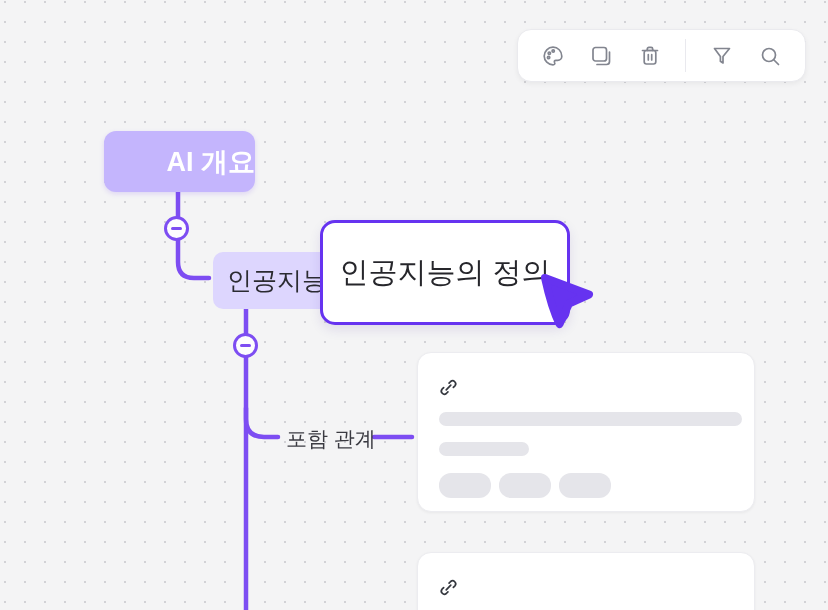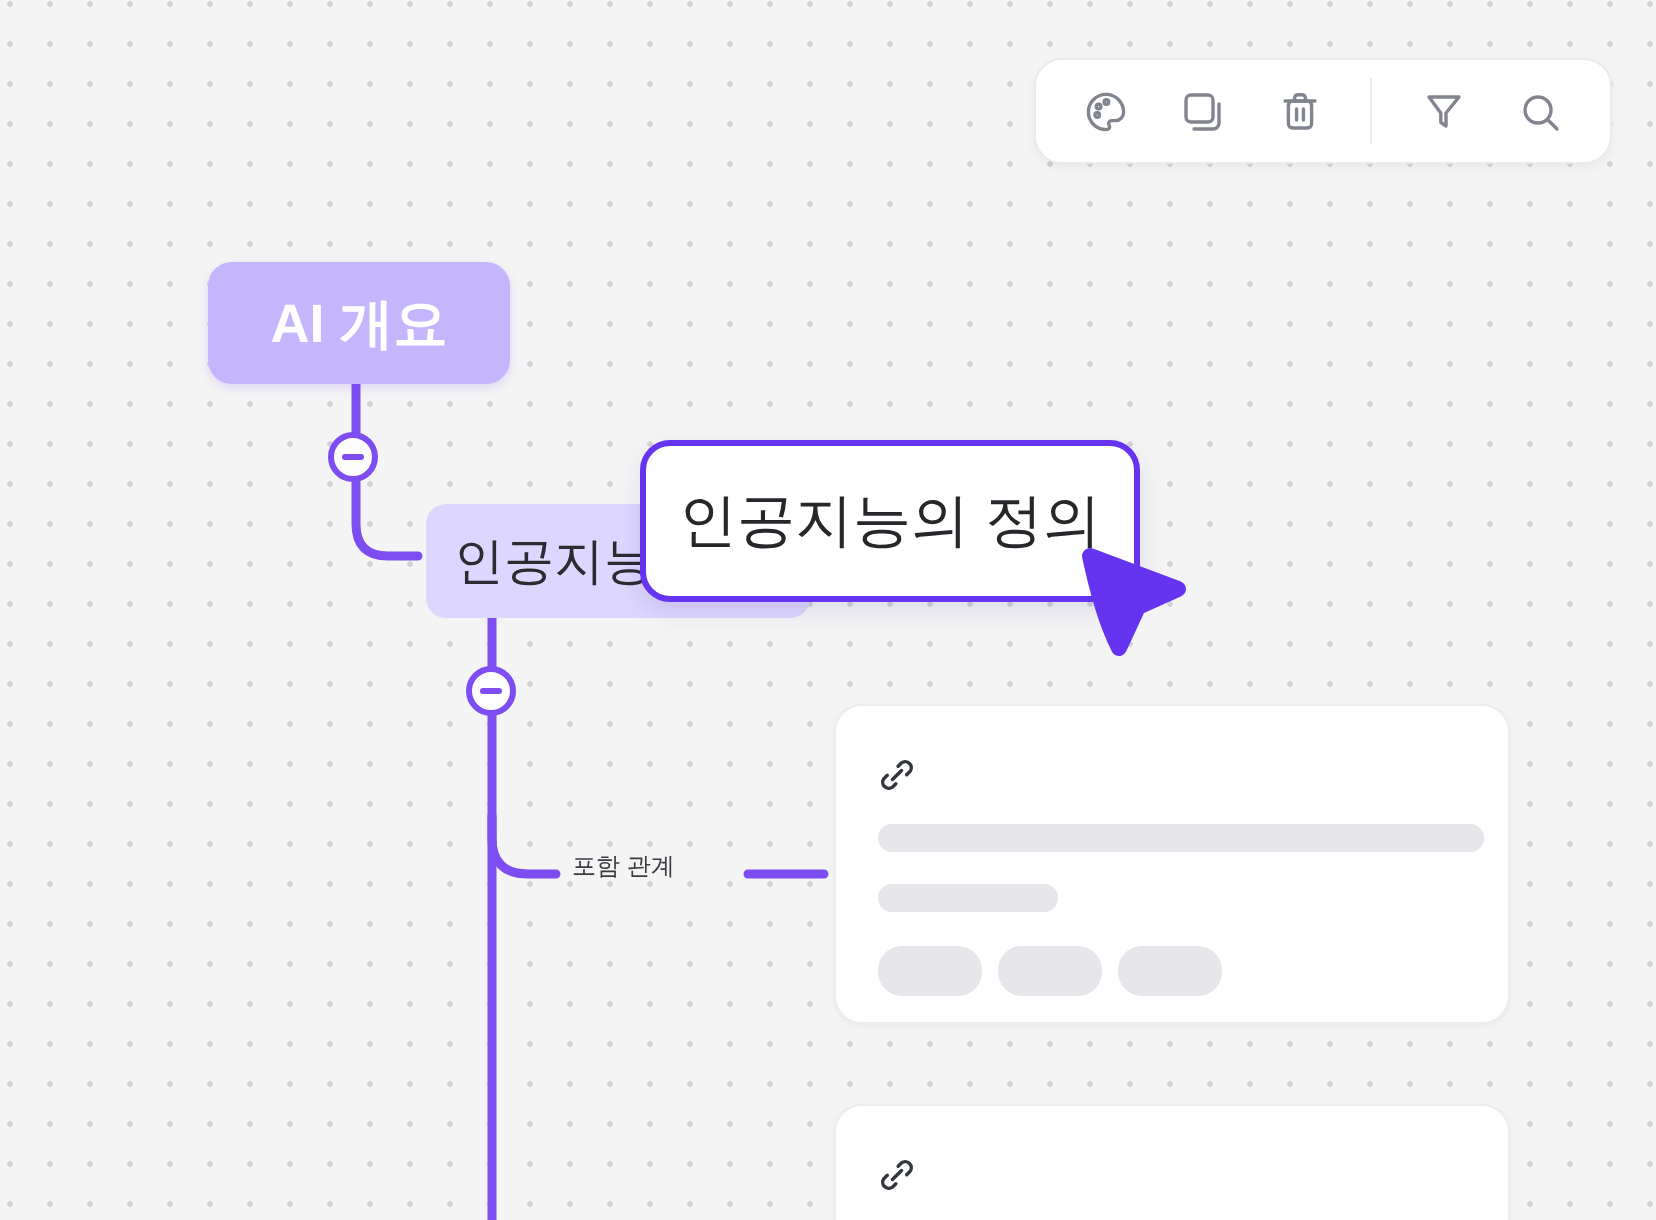--- a/index.html
+++ b/index.html
@@ -15,49 +15,49 @@
     background-size:20px 20px;
     background-position:15px 12px;
   }
   svg.edges { position:absolute; inset:0; width:828px; height:610px; z-index:1; }
   svg.edges path { fill:none; stroke:#7d4df2; stroke-width:4.5; stroke-linecap:round; }
 
   
   .node { position:absolute; display:flex; align-items:center; }
   .node-root {
     left:104px; top:131px; width:151px; height:61px;
-    background:#c4b5fd; border-radius:12px; justify-content:center;
+    background:#c4b5fd; border-radius:12px; justify-content:flex-end;
     color:#ffffff; font-size:27px; font-weight:700; z-index:2;
     box-shadow:0 2px 5px rgba(120,80,240,.18);
   }
   .node-parent {
     left:213px; top:252px; width:192px; height:57px;
     background:#ddd6fe; border-radius:10px; padding-left:14px;
     color:#2b2b31; font-size:25px; z-index:2;
   }
   .node-selected {
-    left:320px; top:220px; width:250px; height:81px;
+    left:320px; top:220px; width:250px; height:105px;
     background:#ffffff; border:3.5px solid #6633f0; border-radius:15px;
     justify-content:center; color:#26262b; font-size:29px; z-index:4;
     box-shadow:0 5px 12px rgba(50,20,140,.10);
   }
 
   
   .collapse {
     position:absolute; width:25px; height:25px; border-radius:50%;
     background:#fdfdfe; border:3px solid #7d4df2; z-index:3;
     display:flex; align-items:center; justify-content:center; cursor:pointer;
   }
   .collapse .minus { width:11px; height:3.2px; background:#7d4df2; border-radius:2px; }
   .collapse-1 { left:164px; top:216px; }
   .collapse-2 { left:233px; top:333px; }
 
   .edge-label {
     position:absolute; left:286px; top:425px; z-index:2;
-    font-size:12px; color:#3a3a41;
+    font-size:21px; color:#3a3a41;
   }
 
   
   .card {
     position:absolute; left:417px; width:338px;
     background:#ffffff; border:1px solid #ececf0; border-radius:14px;
     box-shadow:0 1px 3px rgba(0,0,0,.05); z-index:2;
   }
   .card-1 { top:352px; height:160px; }
   .card-2 { top:552px; height:80px; }

